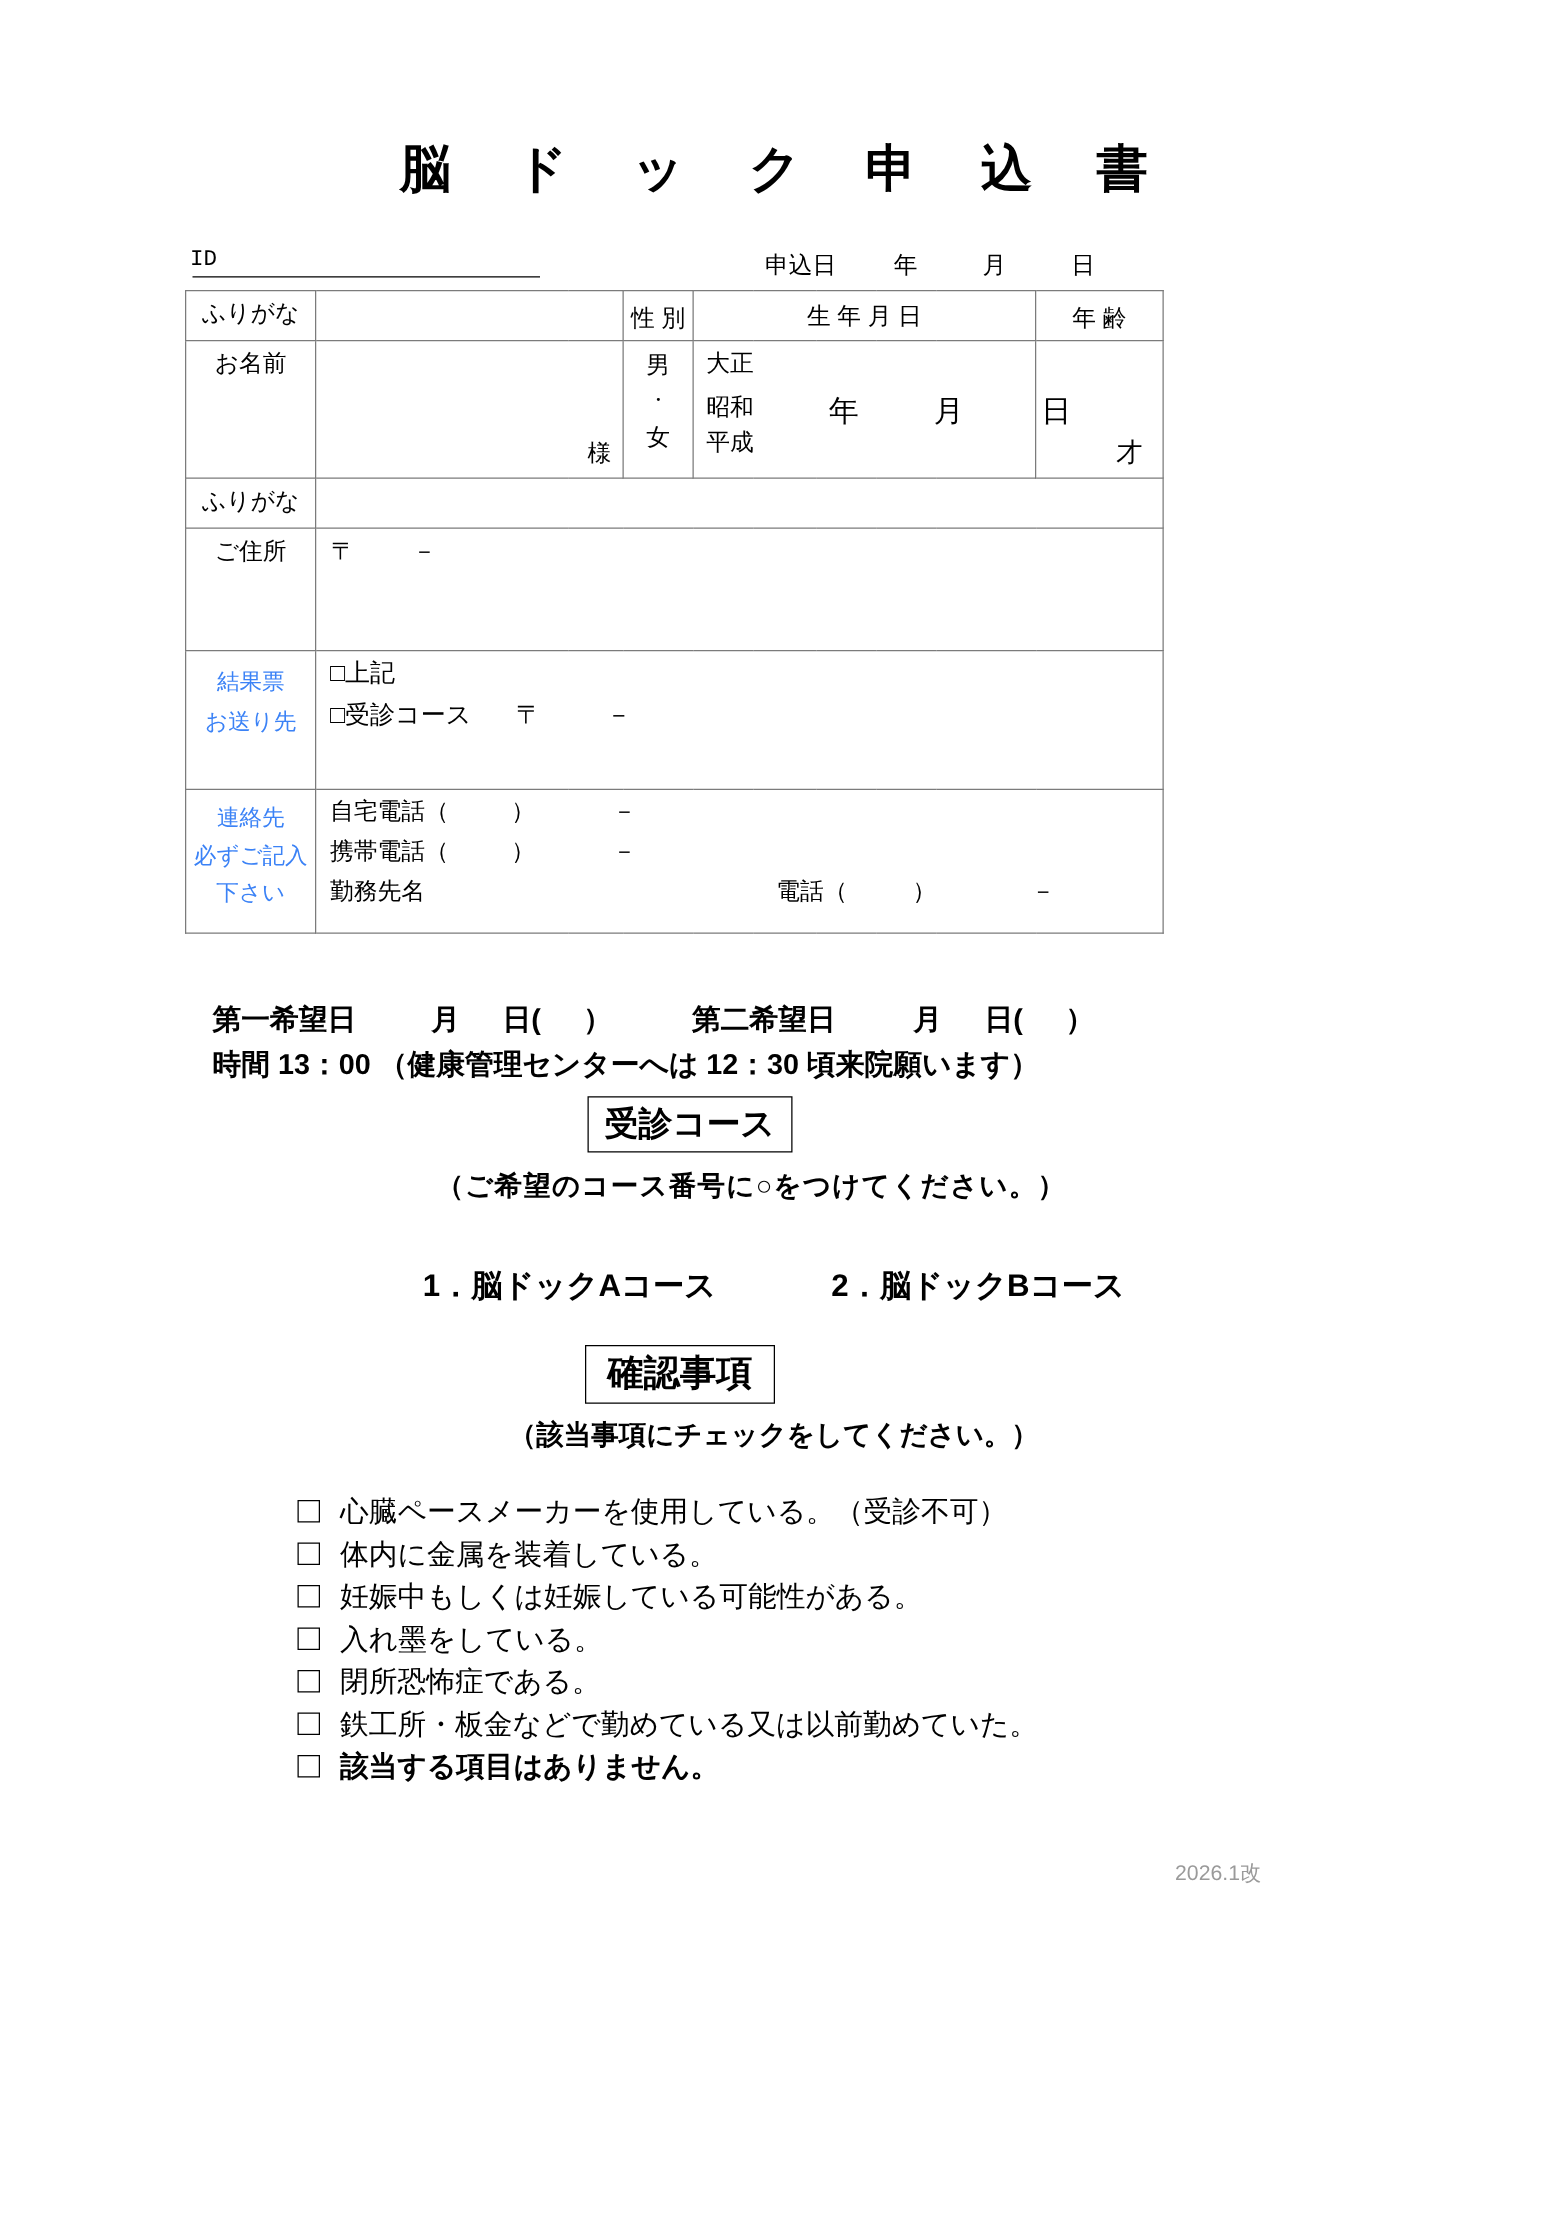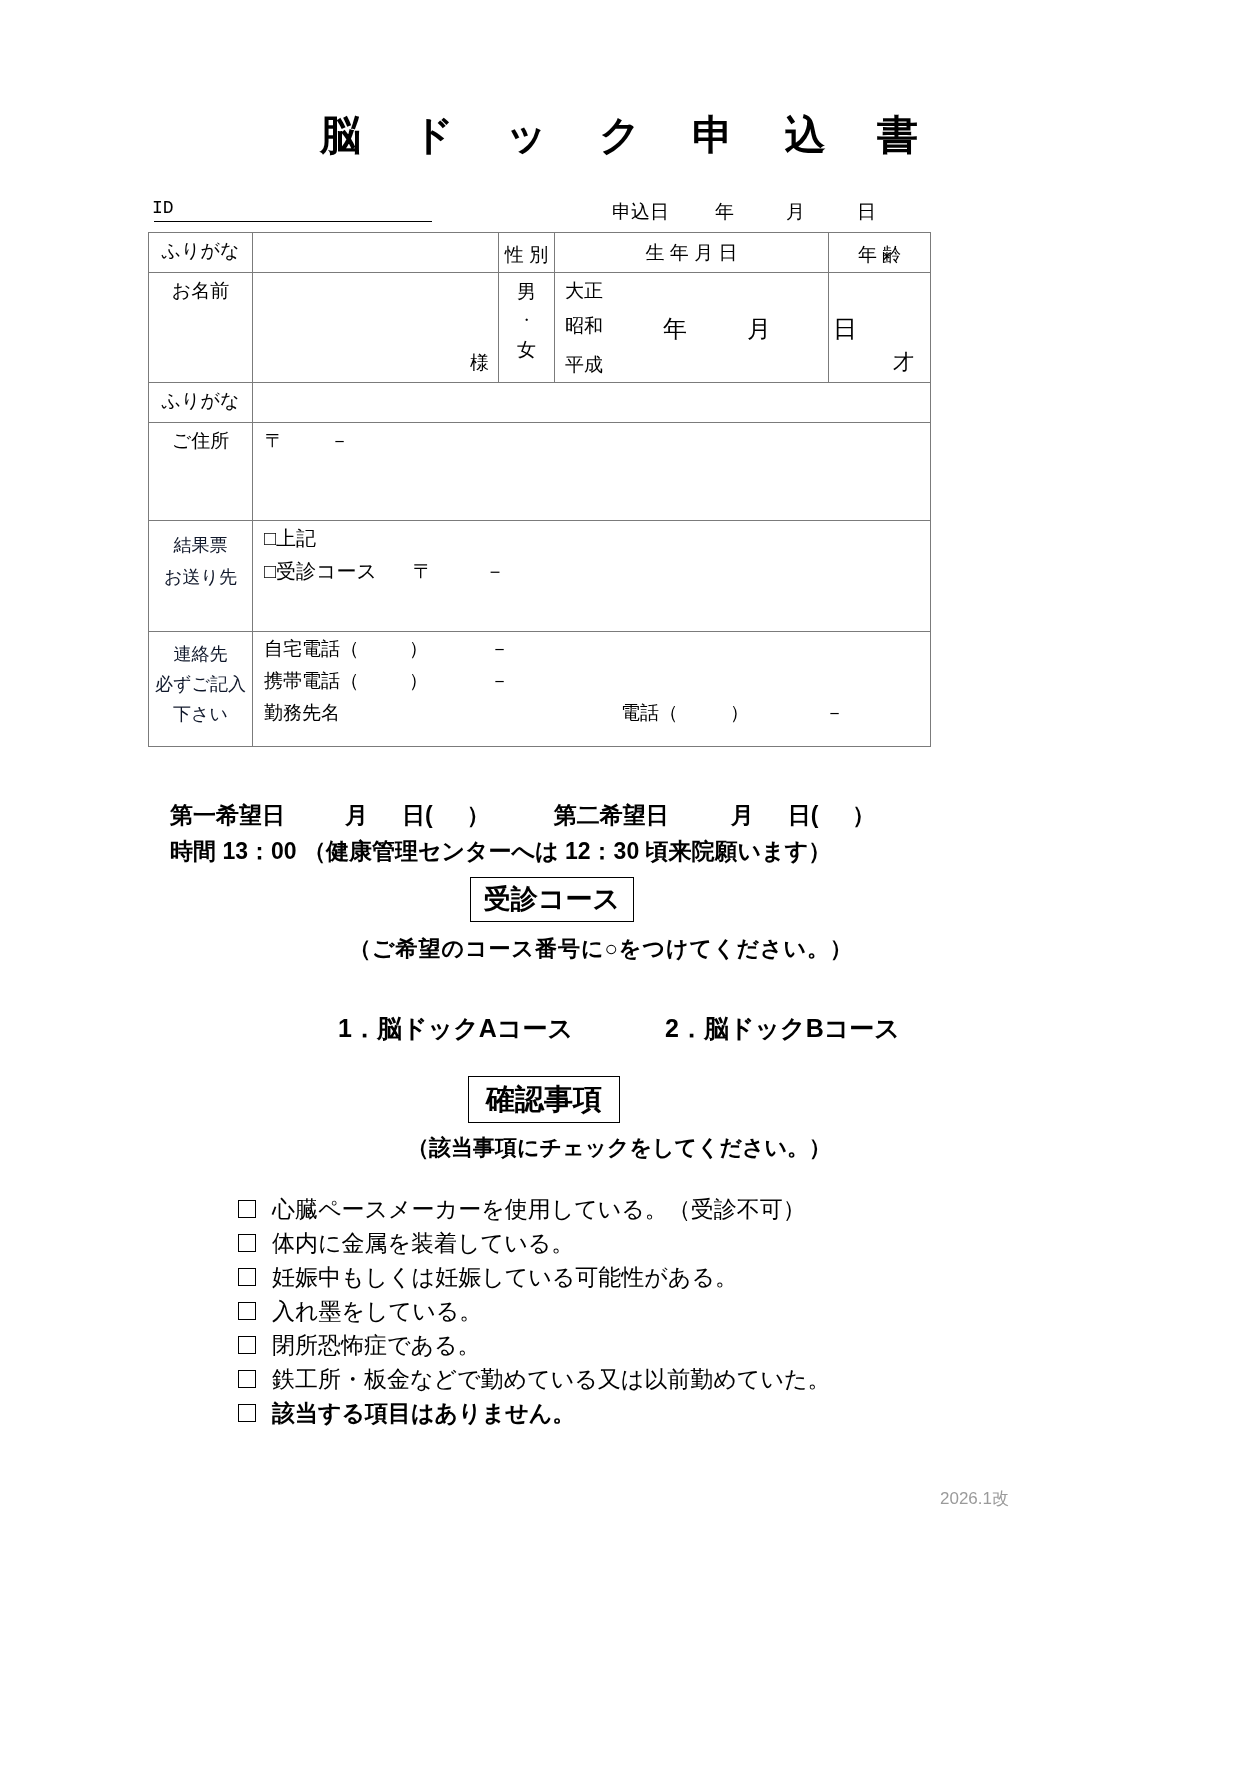--- a/index.html
+++ b/index.html
@@ -86,21 +86,21 @@
     text-align: center;
     font-size: 16px;
     padding-top: 5px !important;
     margin-left: 40px;
   }
   .lbl-mid {
     text-align: center;
     font-size: 18px;
     padding-top: 9px !important;
   }
-  .blue { color: #0f172a; }
+  .blue { color: #3b82f6; }
   .c-center { text-align: center; }
 
   .cell-name {
     position: relative;
   }
   .cell-name .sama {
     position: absolute;
     right: 9px;
     bottom: 6px;
     font-size: 19px;
@@ -109,21 +109,21 @@
     position: relative;
     text-align: center;
     font-size: 21px;
   }
   .cell-sex .sx-m { position:absolute; top: 6px; left:0; right:0; }
   .cell-sex .sx-dot { position:absolute; top: 38px; left:0; right:0; font-size:15px; }
   .cell-sex .sx-f { position:absolute; top: 64px; left:0; right:0; }
   .cell-bd { position: relative; }
   .cell-bd .era1 { position:absolute; left: 10px; top: 5px; font-size:19px;}
   .cell-bd .era2 { position:absolute; left: 10px; top: 40px; font-size:19px;}
-  .cell-bd .era3 { position:absolute; left: 10px; top: 79px; font-size:19px;}
+  .cell-bd .era3 { position:absolute; left: 10px; top: 68px; font-size:19px;}
   .cell-bd .ymd  { position:absolute; left: 108px; top: 40px; font-size:24px; white-space:nowrap;}
   .cell-bd .ymd .g1 { display:inline-block; width: 60px; }
   .cell-bd .ymd .g2 { display:inline-block; width: 62px; }
   .cell-age { position: relative; }
   .cell-age .sai { position:absolute; right: 16px; bottom: 6px; font-size:21px; }
 
   .cell-addr { position: relative; }
   .cell-addr .zip { position:absolute; left: 12px; top: 5px; font-size:19px; white-space:nowrap;}
   .cell-addr .zip .g { display:inline-block; width: 46px; }
 

